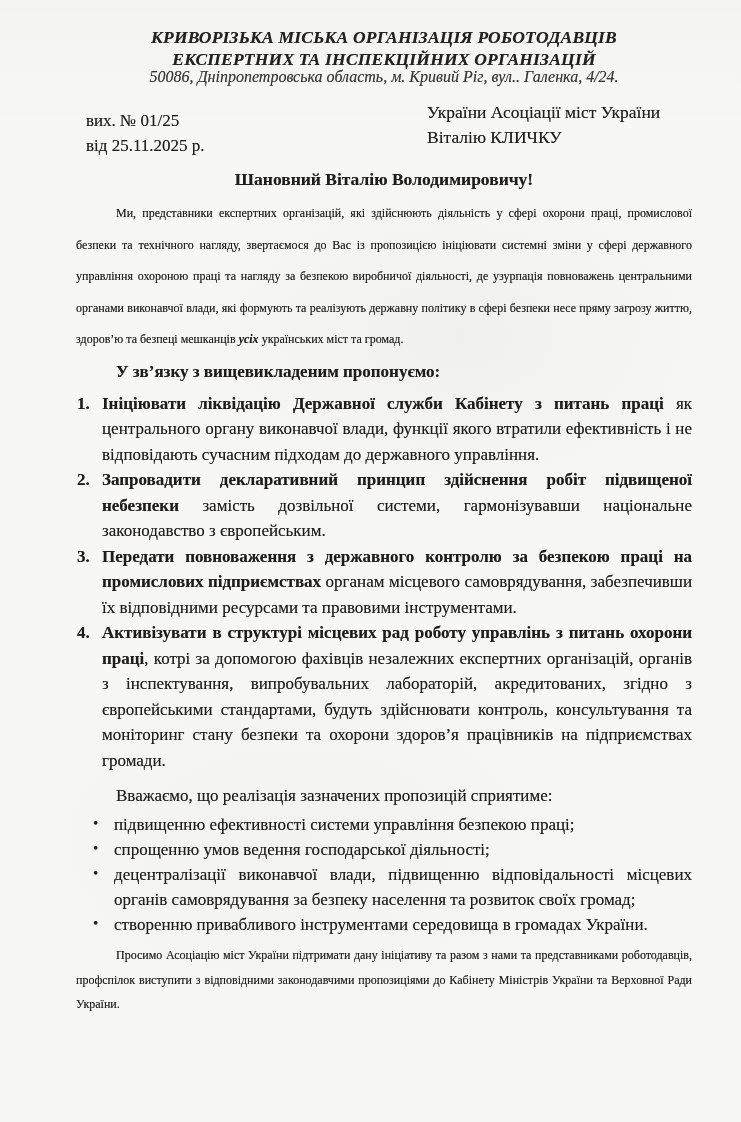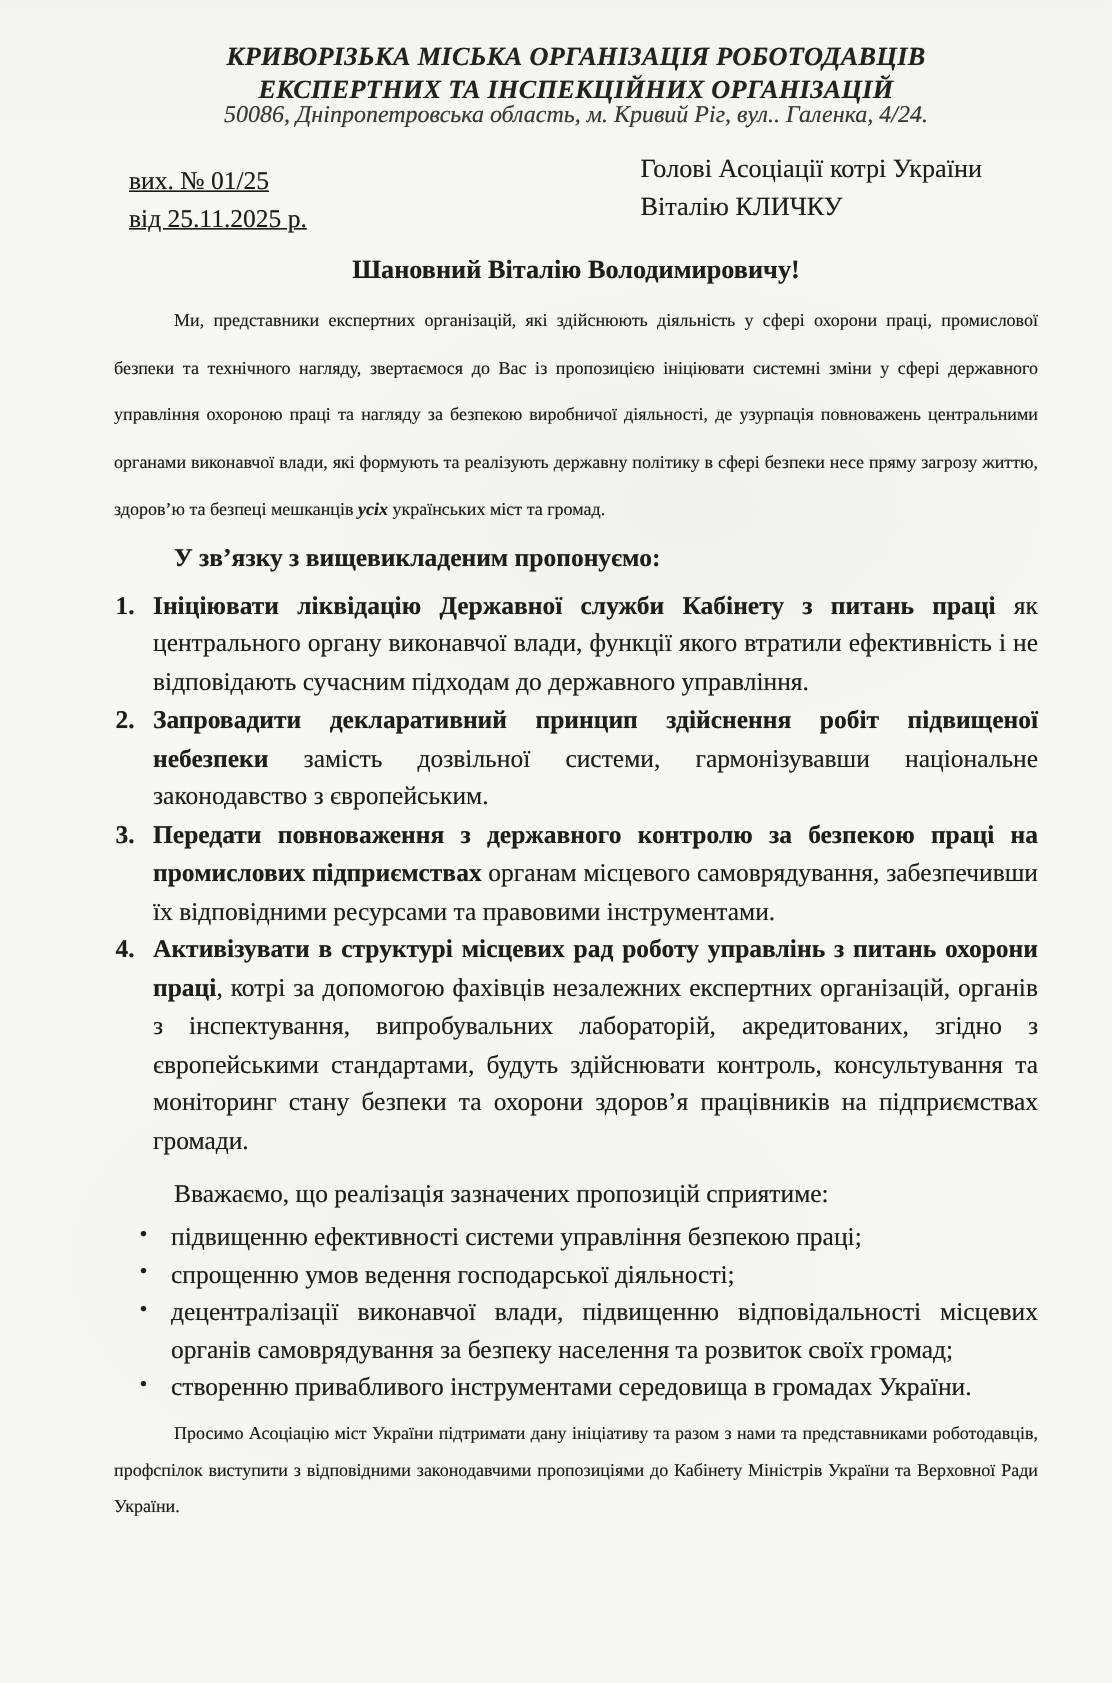--- a/index.html
+++ b/index.html
@@ -30,21 +30,21 @@
     font-size: 17.5px; line-height: 22px;
     letter-spacing: 0.2px;
     color: #23221f;
   }
   .addr-line {
     font-style: italic;
     font-size: 16px; line-height: 14px;
     color: #3a3936;
   }
   .ref-row { position: relative; margin-top: 16px; height: 58px; }
-  .ref-block { position: absolute; left: 10px; top: 8px; font-size: 17px; line-height: 25px; text-decoration: underline; }
+  .ref-block { position: absolute; left: 10px; top: 8px; font-size: 17px; line-height: 25px; }
   .recipient-block { position: absolute; left: 351px; top: 0; font-size: 17.5px; line-height: 25px; }
   .salutation {
     margin-top: 8px;
     text-align: center;
     font-weight: bold;
     font-size: 17.5px; line-height: 26px;
   }
   .body-par {
     margin: 6px 0 0;
     font-size: 12px;
@@ -98,21 +98,21 @@
     <div class="org-line">ЕКСПЕРТНИХ ТА ІНСПЕКЦІЙНИХ ОРГАНІЗАЦІЙ</div>
     <div class="addr-line">50086, Дніпропетровська область, м. Кривий Ріг, вул.. Галенка, 4/24.</div>
   </header>
 
   <div class="ref-row">
     <div class="ref-block">
       <div>вих. № 01/25</div>
       <div>від 25.11.2025 р.</div>
     </div>
     <div class="recipient-block">
-      <div>Голові Асоціації котрі України</div>
+      <div>України Асоціації міст України</div>
       <div>Віталію КЛИЧКУ</div>
     </div>
   </div>
 
   <div class="salutation">Шановний Віталію Володимировичу!</div>
 
   <p class="body-par intro"><span>Ми, представники експертних організацій, які здійснюють діяльність у сфері охорони праці, промислової безпеки та технічного нагляду, звертаємося до Вас із пропозицією ініціювати системні зміни у сфері державного управління охороною праці та нагляду за безпекою виробничої діяльності, де узурпація повноважень центральними органами виконавчої влади, які формують та реалізують державну політику в сфері безпеки несе пряму загрозу життю, здоров’ю та безпеці мешканців </span><span class="bi">усіх</span><span> українських міст та громад.</span></p>
 
   <div class="proposal-heading">У зв’язку з вищевикладеним пропонуємо:</div>
 

